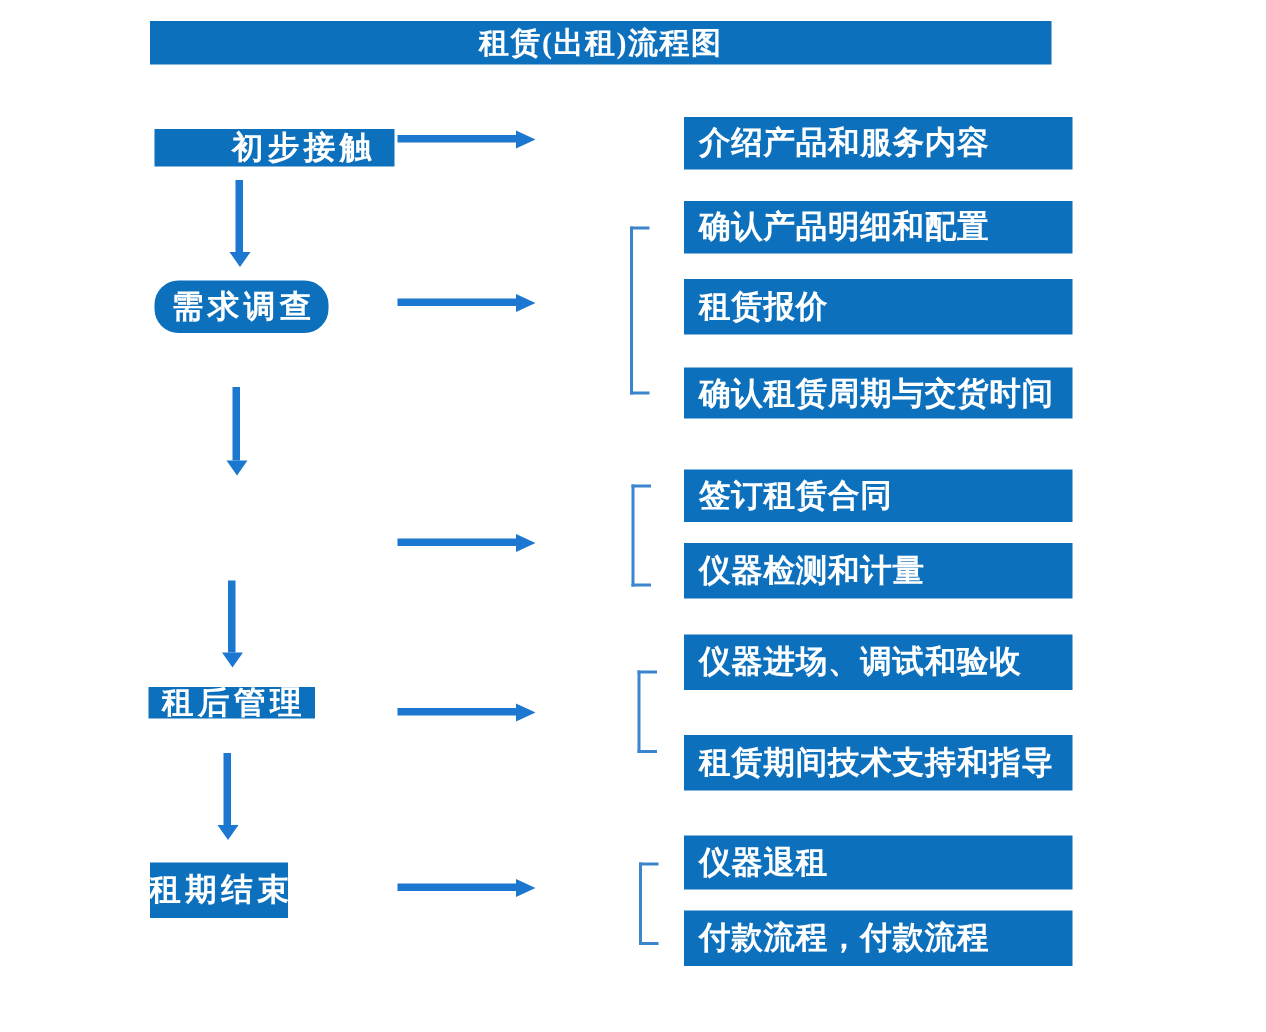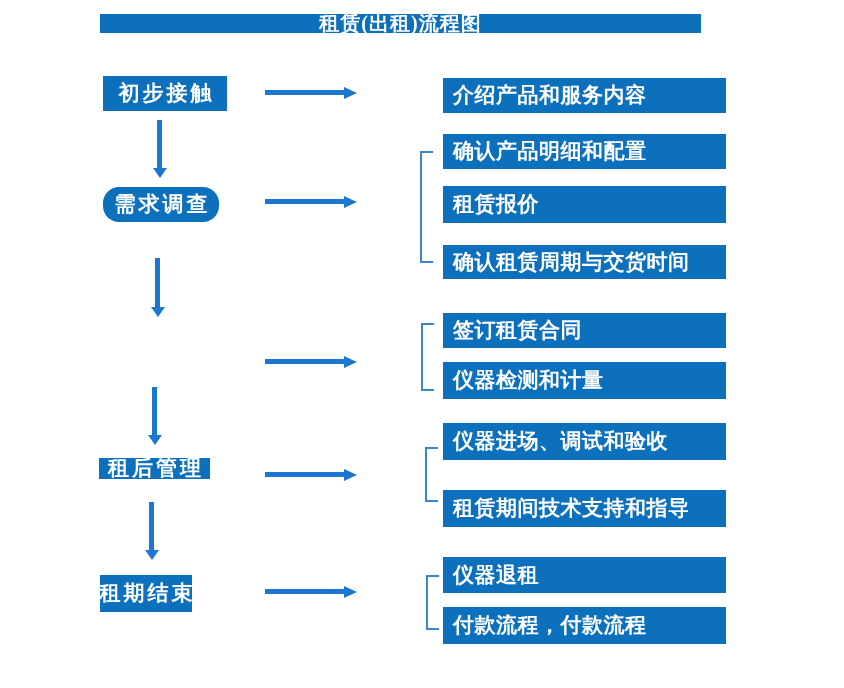--- a/index.html
+++ b/index.html
@@ -8,33 +8,33 @@
     --bracket-blue:#3A85CC;
     --text-white:#FFFFFF;
     --page-bg:#FFFFFF;
   }
   html,body{margin:0;padding:0;background:var(--page-bg);}
   .canvas{
     position:relative;width:844px;height:688px;background:var(--page-bg);
     font-family:"Liberation Serif","DejaVu Serif",serif;overflow:hidden;
   }
   .titlebar{
-    position:absolute;left:100px;top:14px;width:601px;height:19px;
+    position:absolute;left:100px;top:14px;width:601px;height:29px;
     background:var(--box-blue);display:flex;align-items:center;justify-content:center;
   }
   .titlebar span{color:var(--text-white);font-size:20px;font-weight:bold;letter-spacing:1px;}
   .node{
     position:absolute;background:var(--box-blue);color:var(--text-white);
     font-weight:bold;font-size:21px;display:flex;align-items:center;line-height:1;
     white-space:nowrap;
   }
   .stage{justify-content:center;letter-spacing:3px;text-indent:3px;}
-  .detail{padding-left:10px;letter-spacing:0.5px;left:443px;width:283px;box-sizing:border-box;text-align:center;}
+  .detail{padding-left:10px;letter-spacing:0.5px;left:456px;width:259px;box-sizing:border-box;text-align:center;}
   
-  .s1{left:103px;top:76px;width:124px;height:35px;}
+  .s1{left:103px;top:86px;width:124px;height:25px;padding-left:36px;}
   .s2{left:103px;top:187px;width:116px;height:35px;border-radius:16px;}
   .s3{left:103px;top:345px;width:109px;height:35px;}
   .s4{left:99px;top:458px;width:111px;height:21px;}
   .s5{left:100px;top:575px;width:92px;height:37px;}
   
   .r1{top:78px;height:35px;}
   .r2{top:134px;height:35px;}
   .r3{top:186px;height:37px;}
   .r4{top:245px;height:34px;}
   .r5{top:313px;height:35px;}

